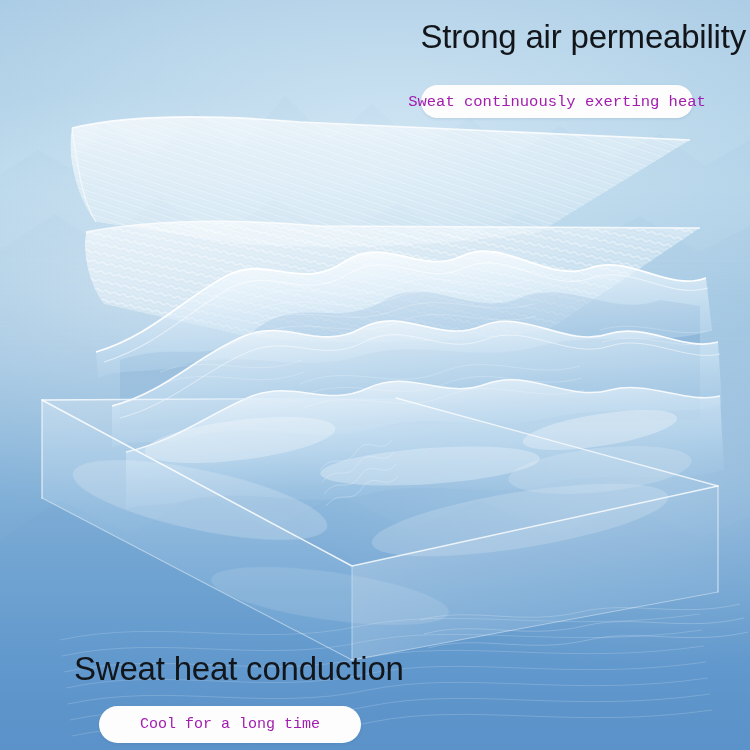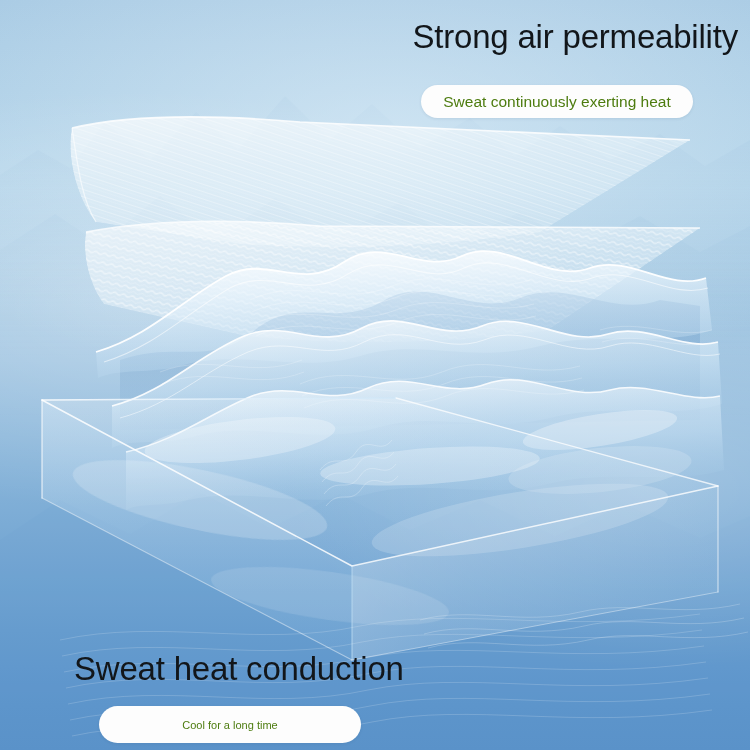--- a/index.html
+++ b/index.html
@@ -62,43 +62,44 @@
   
   .heading {
     position: absolute;
     color: #12161a;
     font-size: 33px;
     font-weight: 400;
     letter-spacing: -0.2px;
     white-space: nowrap;
     line-height: 1;
   }
-  .heading-top { right: 12px; top: 20px; }
+  .heading-top { right: 4px; top: 20px; }
   .heading-bottom { left: 74px; top: 652px; }
 
   .pill {
     position: absolute;
     background: #fdfdfd;
     border-radius: 999px;
     display: flex;
     align-items: center;
     justify-content: center;
-    color: #4d7c0f;
+    color: #a21caf;
     white-space: nowrap;
     box-shadow: 0 1px 3px rgba(40,70,100,0.10);
+    font-family: Liberation Mono, monospace;
   }
   .pill-top {
     left: 421px; top: 85px;
     width: 272px; height: 33px;
     font-size: 15.5px;
   }
   .pill-bottom {
     left: 99px; top: 706px;
     width: 262px; height: 37px;
-    font-size: 11px;
+    font-size: 15px;
   }
 </style>
 </head>
 <body>
 
 <div class="stage">
 
   <div class="bg-base"></div>
 
   <svg class="mountains" viewBox="0 0 750 750" preserveAspectRatio="none" width="750" height="750">

